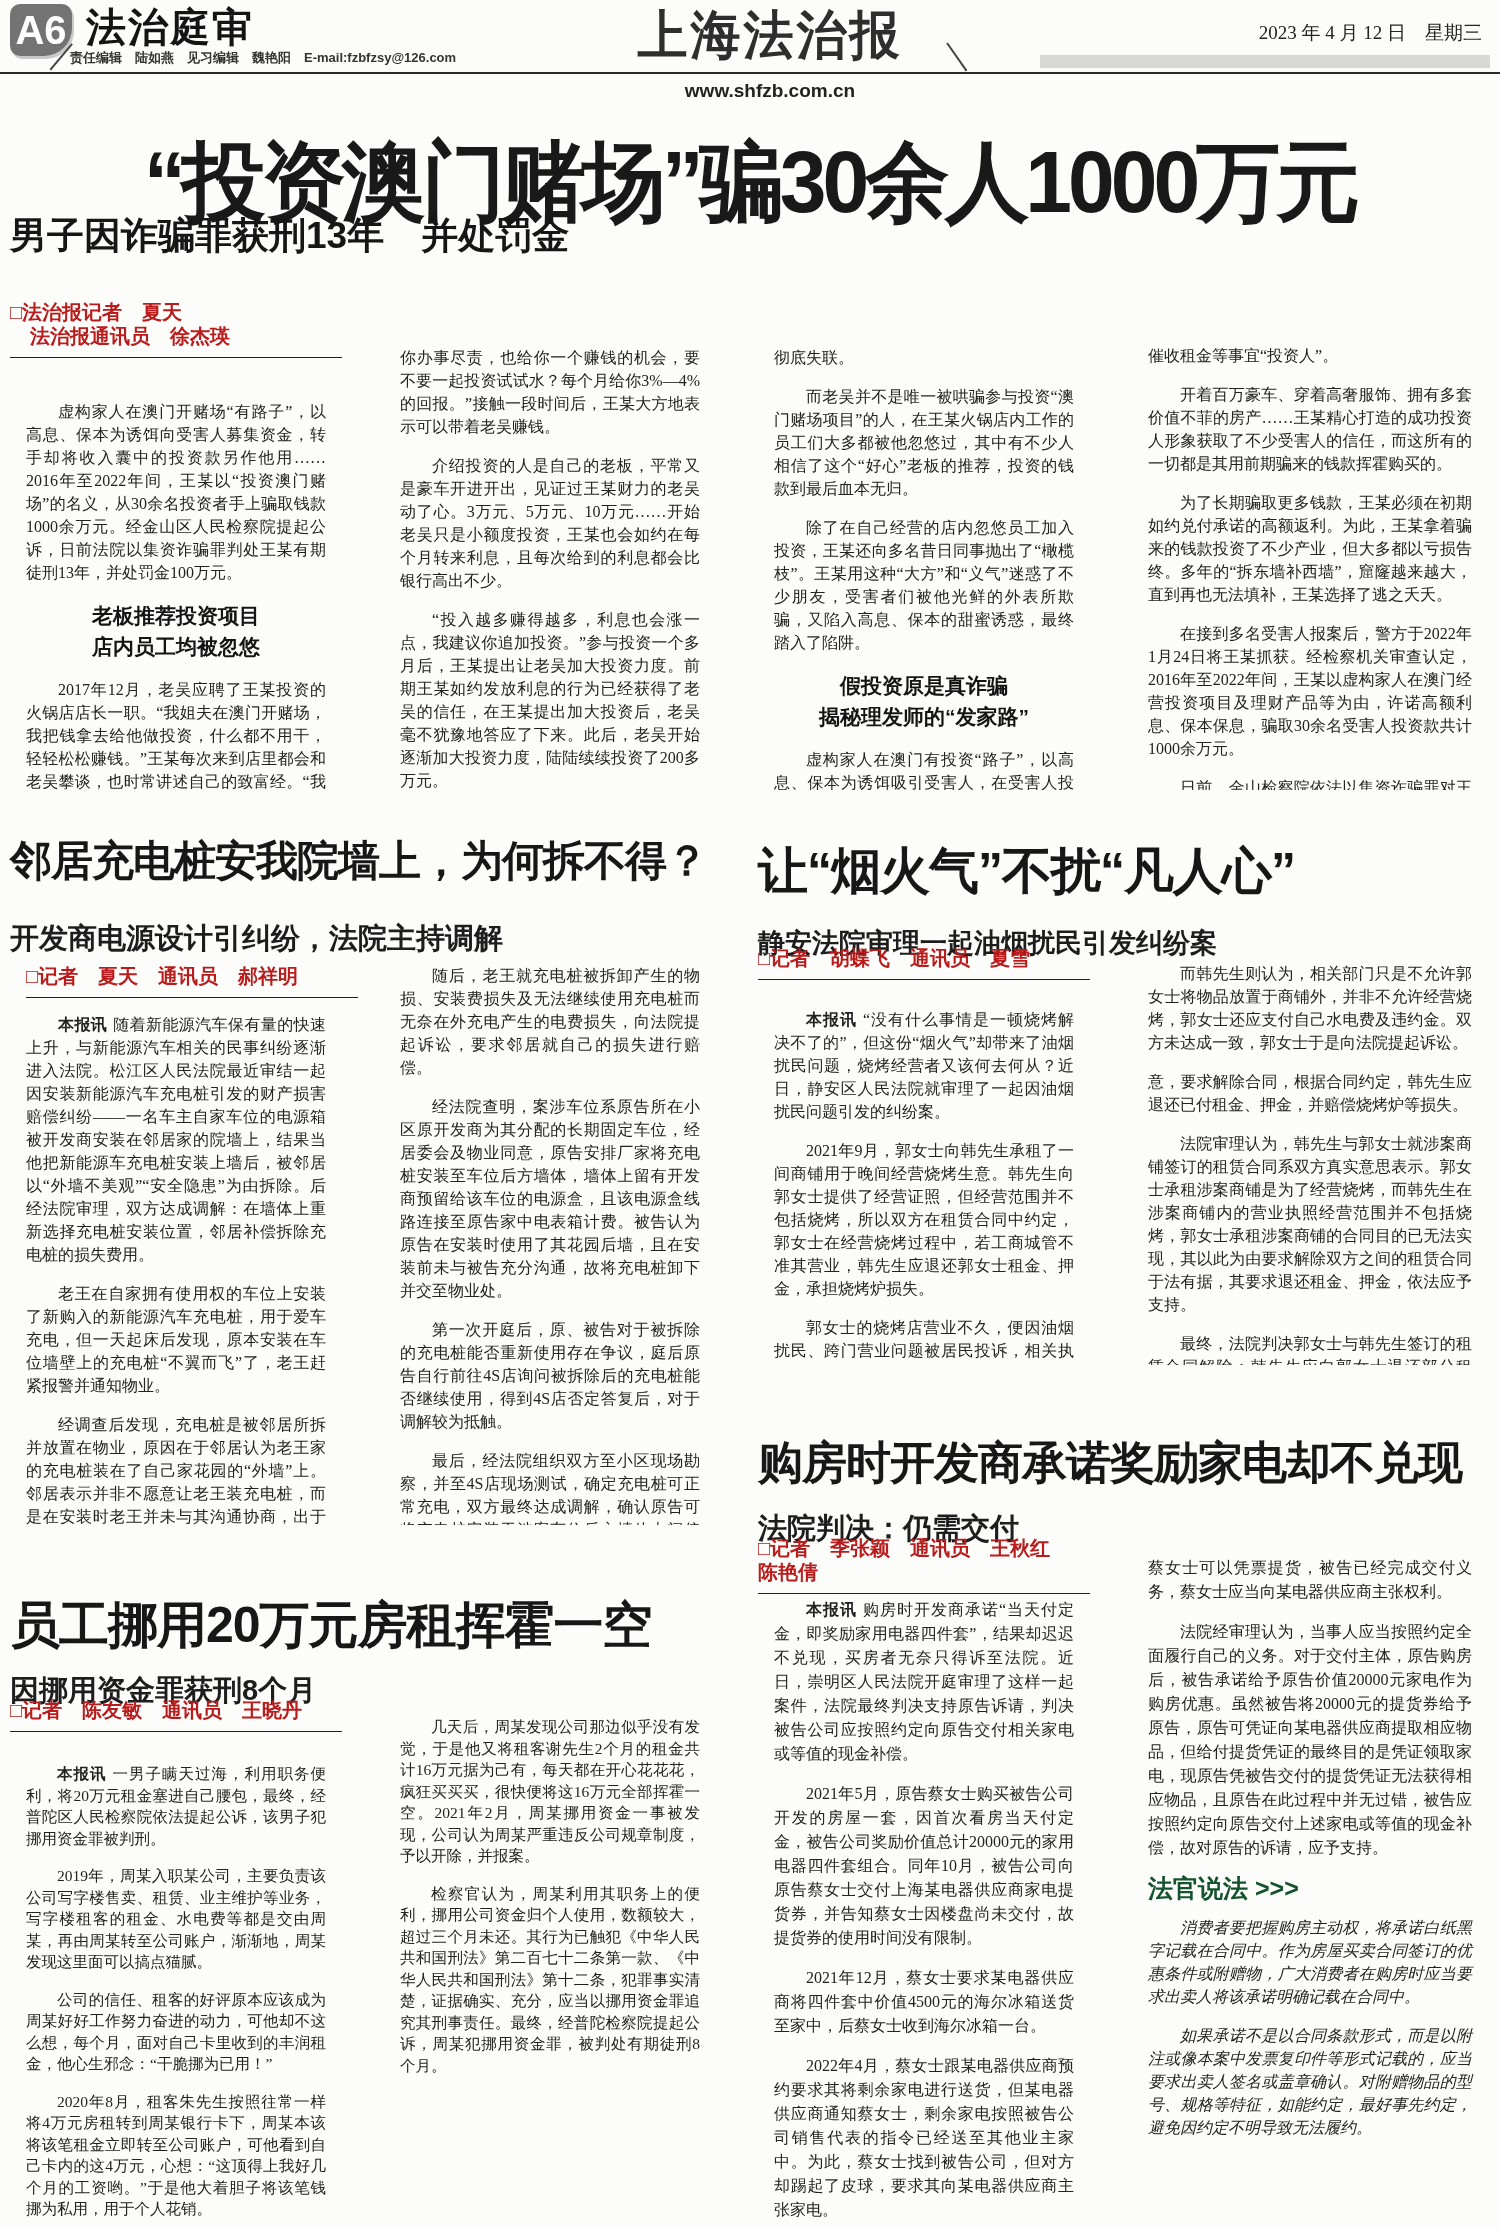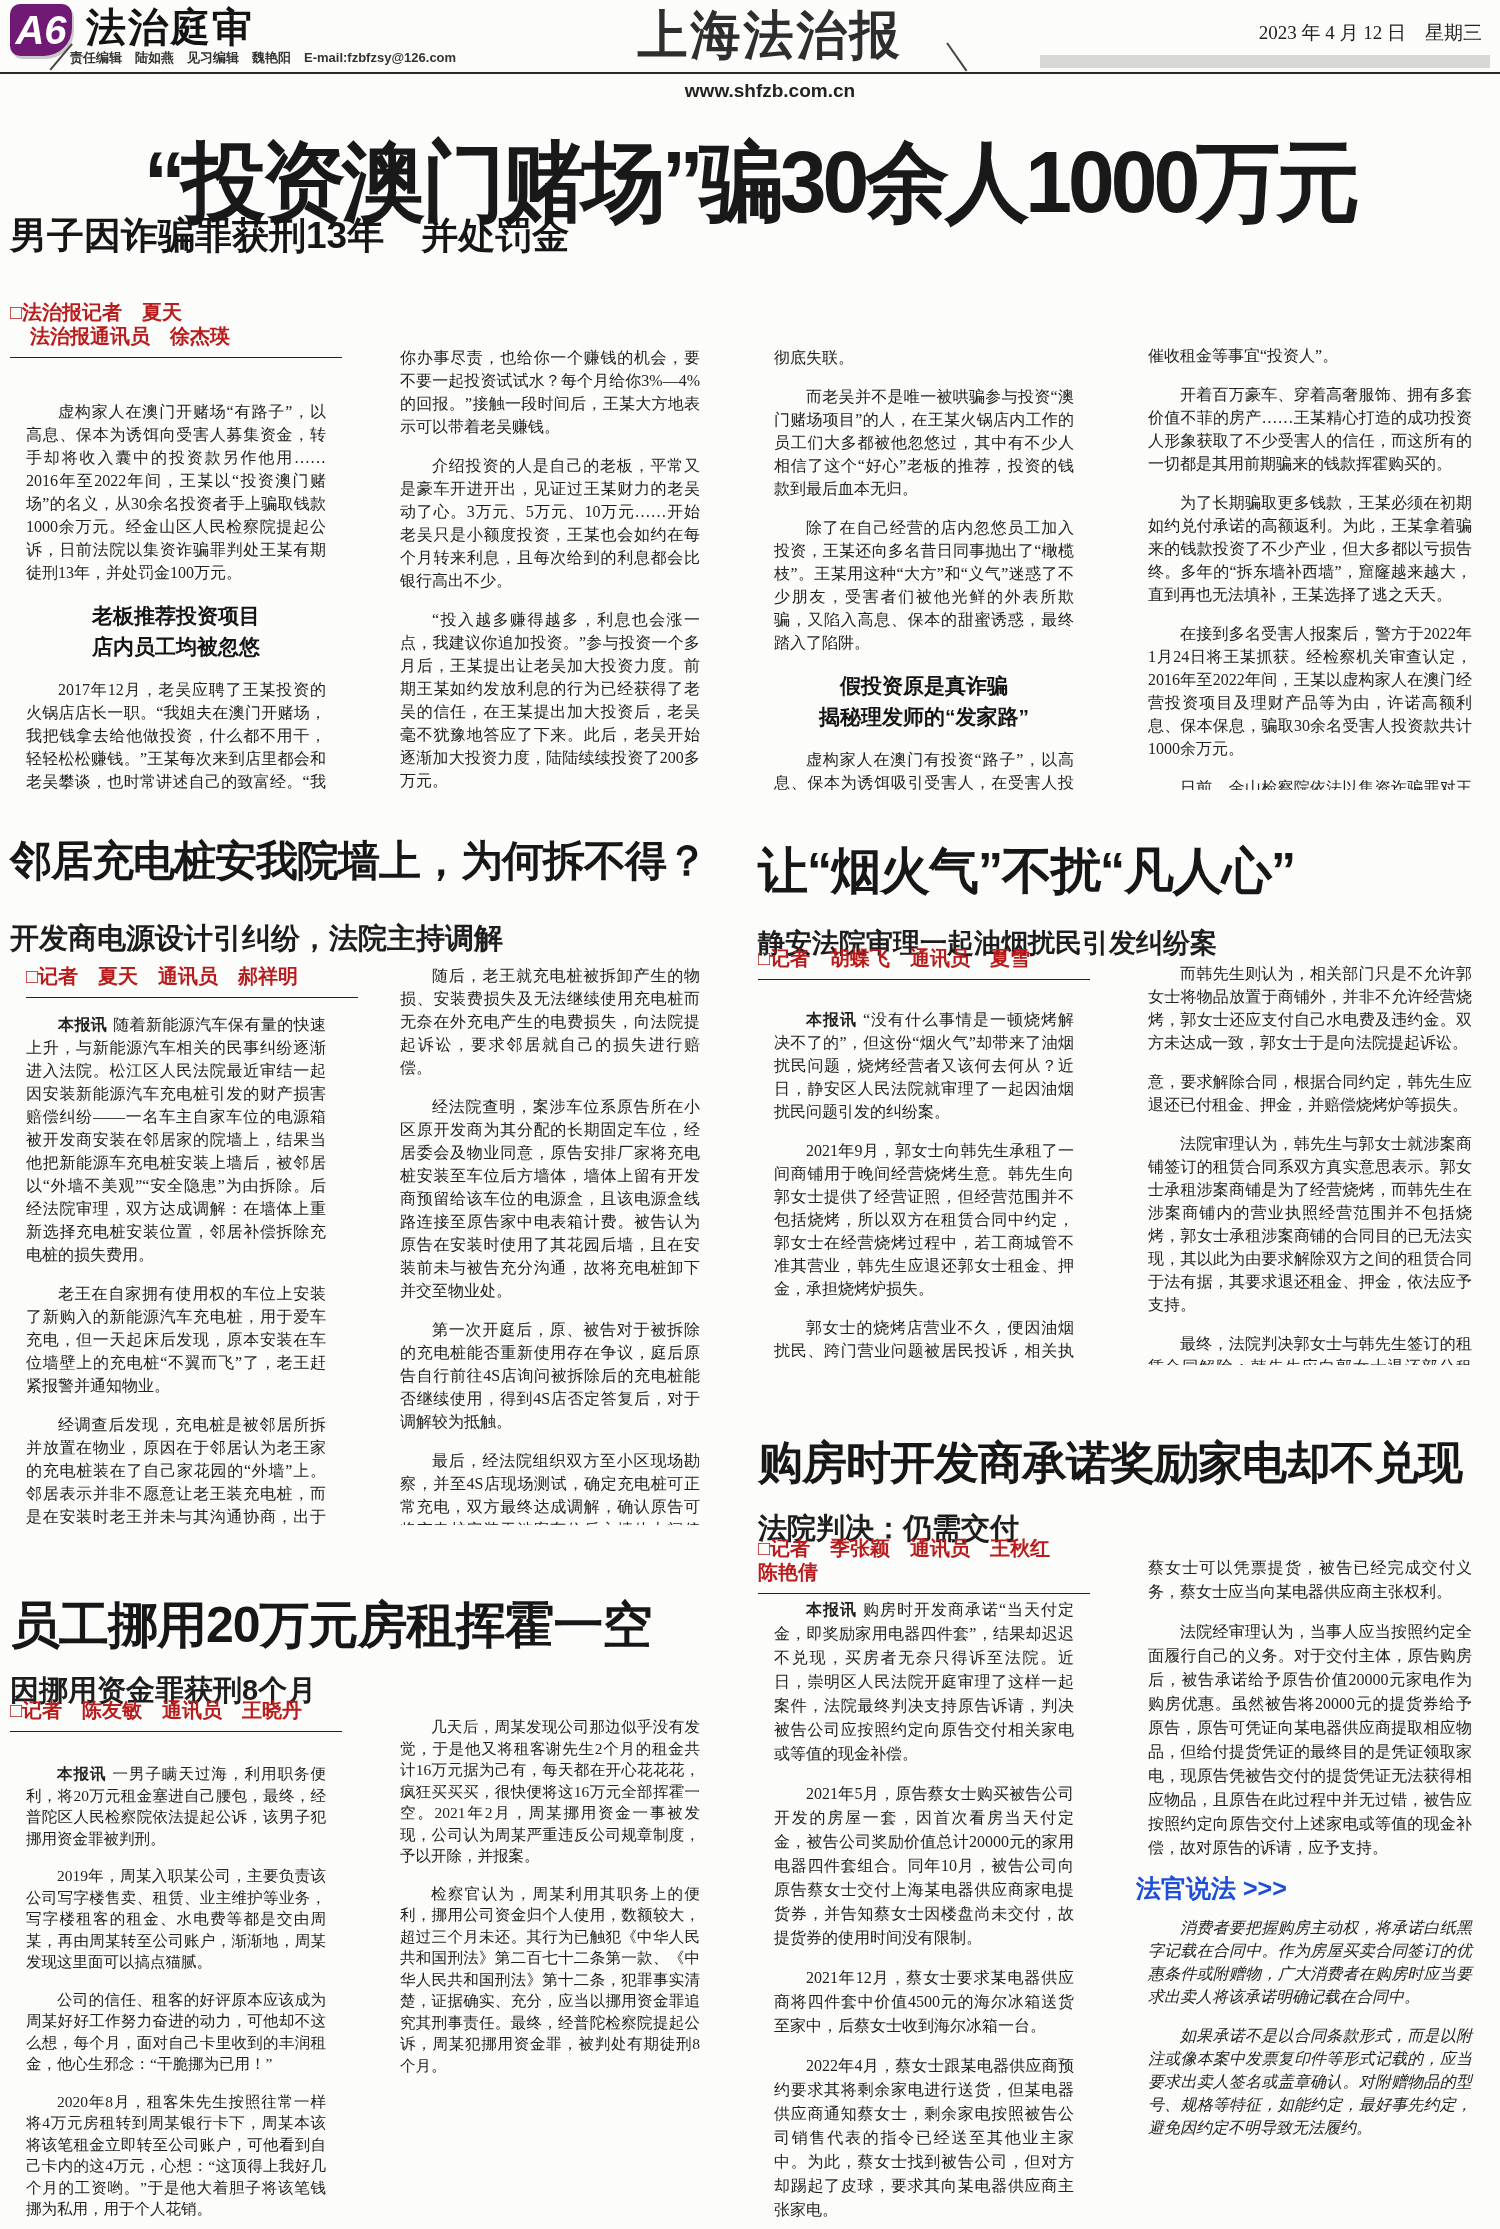--- a/index.html
+++ b/index.html
@@ -1,22 +1,22 @@
 <!DOCTYPE html>
 <html><head>
 <meta charset="utf-8">
 <style>
   html,body{margin:0;padding:0;}
   body{width:1500px;height:2229px;position:relative;background:#fcfcfa;color:#1c1c1c;
        font-family:"Liberation Serif",serif;overflow:hidden;}
   
   .page-header{position:absolute;left:0;top:0;width:1500px;height:72px;border-bottom:2px solid #2a2a2a;background:#fcfcfa;}
-  .badge{position:absolute;left:10px;top:4px;width:62px;height:52px;background:#701a75;border-radius:10px 10px 28px 10px;
+  .badge{position:absolute;left:10px;top:4px;width:62px;height:52px;background:#737373;border-radius:10px 10px 28px 10px;
          color:#fff;font-family:"Liberation Sans",sans-serif;font-weight:900;font-size:40px;text-align:center;line-height:52px;
-         box-shadow:2px 3px 0 #c9c9c9;font-style:italic;}
+         box-shadow:2px 3px 0 #c9c9c9;}
   .section-title{position:absolute;left:86px;top:0px;font-family:"Liberation Sans",sans-serif;font-weight:900;font-size:40px;color:#141414;letter-spacing:2px;}
   .editors{position:absolute;left:70px;top:49px;font-family:"Liberation Sans",sans-serif;font-weight:bold;font-size:13px;color:#333;}
   .masthead{position:absolute;left:620px;top:2px;width:300px;text-align:center;font-family:"DejaVu Serif",serif;
             font-weight:900;font-size:50px;letter-spacing:3px;color:#2e2e2e;transform:scaleY(1.05);}
   .website{position:absolute;left:620px;top:54px;width:300px;text-align:center;font-family:"Liberation Sans",sans-serif;font-weight:bold;font-size:19px;color:#222;margin-top:26px;}
   .edition-date{position:absolute;right:18px;top:20px;font-size:19px;color:#222;}
   .header-bar{position:absolute;right:10px;top:55px;width:450px;height:13px;background:#d7d7d5;}
   .slash{position:absolute;width:34px;height:1.5px;background:#444;}
   .slash.s1{left:44px;top:56px;transform:rotate(-50deg);}
   .slash.s2{left:940px;top:56px;transform:rotate(55deg);}
@@ -31,21 +31,21 @@
           border-bottom:1.5px solid #222;padding-bottom:9px;line-height:24px;}
   
   .col{position:absolute;overflow:hidden;font-size:16px;line-height:23px;text-align:justify;color:#222;}
   .para{margin:16px;text-indent:2em;}
   .para.cont{text-indent:0;}
   .lede-label{font-family:"Liberation Sans",sans-serif;font-weight:bold;margin-right:6px;}
   .col-subhead{font-family:"Liberation Sans",sans-serif;font-weight:800;font-size:21px;line-height:31px;
                text-align:center;margin:11px 0 9px 0;color:#141414;}
   .a4col{line-height:24px;}
   .a5col{font-size:15.5px;line-height:21.5px;}
-  .judge-head{font-family:"Liberation Sans",sans-serif;font-weight:900;font-size:25px;color:#1d4ed8;margin:16px 0 12px 4px;}
+  .judge-head{font-family:"Liberation Sans",sans-serif;font-weight:900;font-size:25px;color:#14532d;margin:16px 0 12px 16px;}
   .para.judge{font-style:italic;font-size:16px;line-height:23px;}
 </style>
 </head>
 <body>
 
 <div class="page-header">
   <div class="badge">A6</div>
   <div class="section-title">法治庭审</div>
   <div class="slash s1"></div>
   <div class="editors">责任编辑　陆如燕　见习编辑　魏艳阳　E-mail:fzbfzsy@126.com</div>

